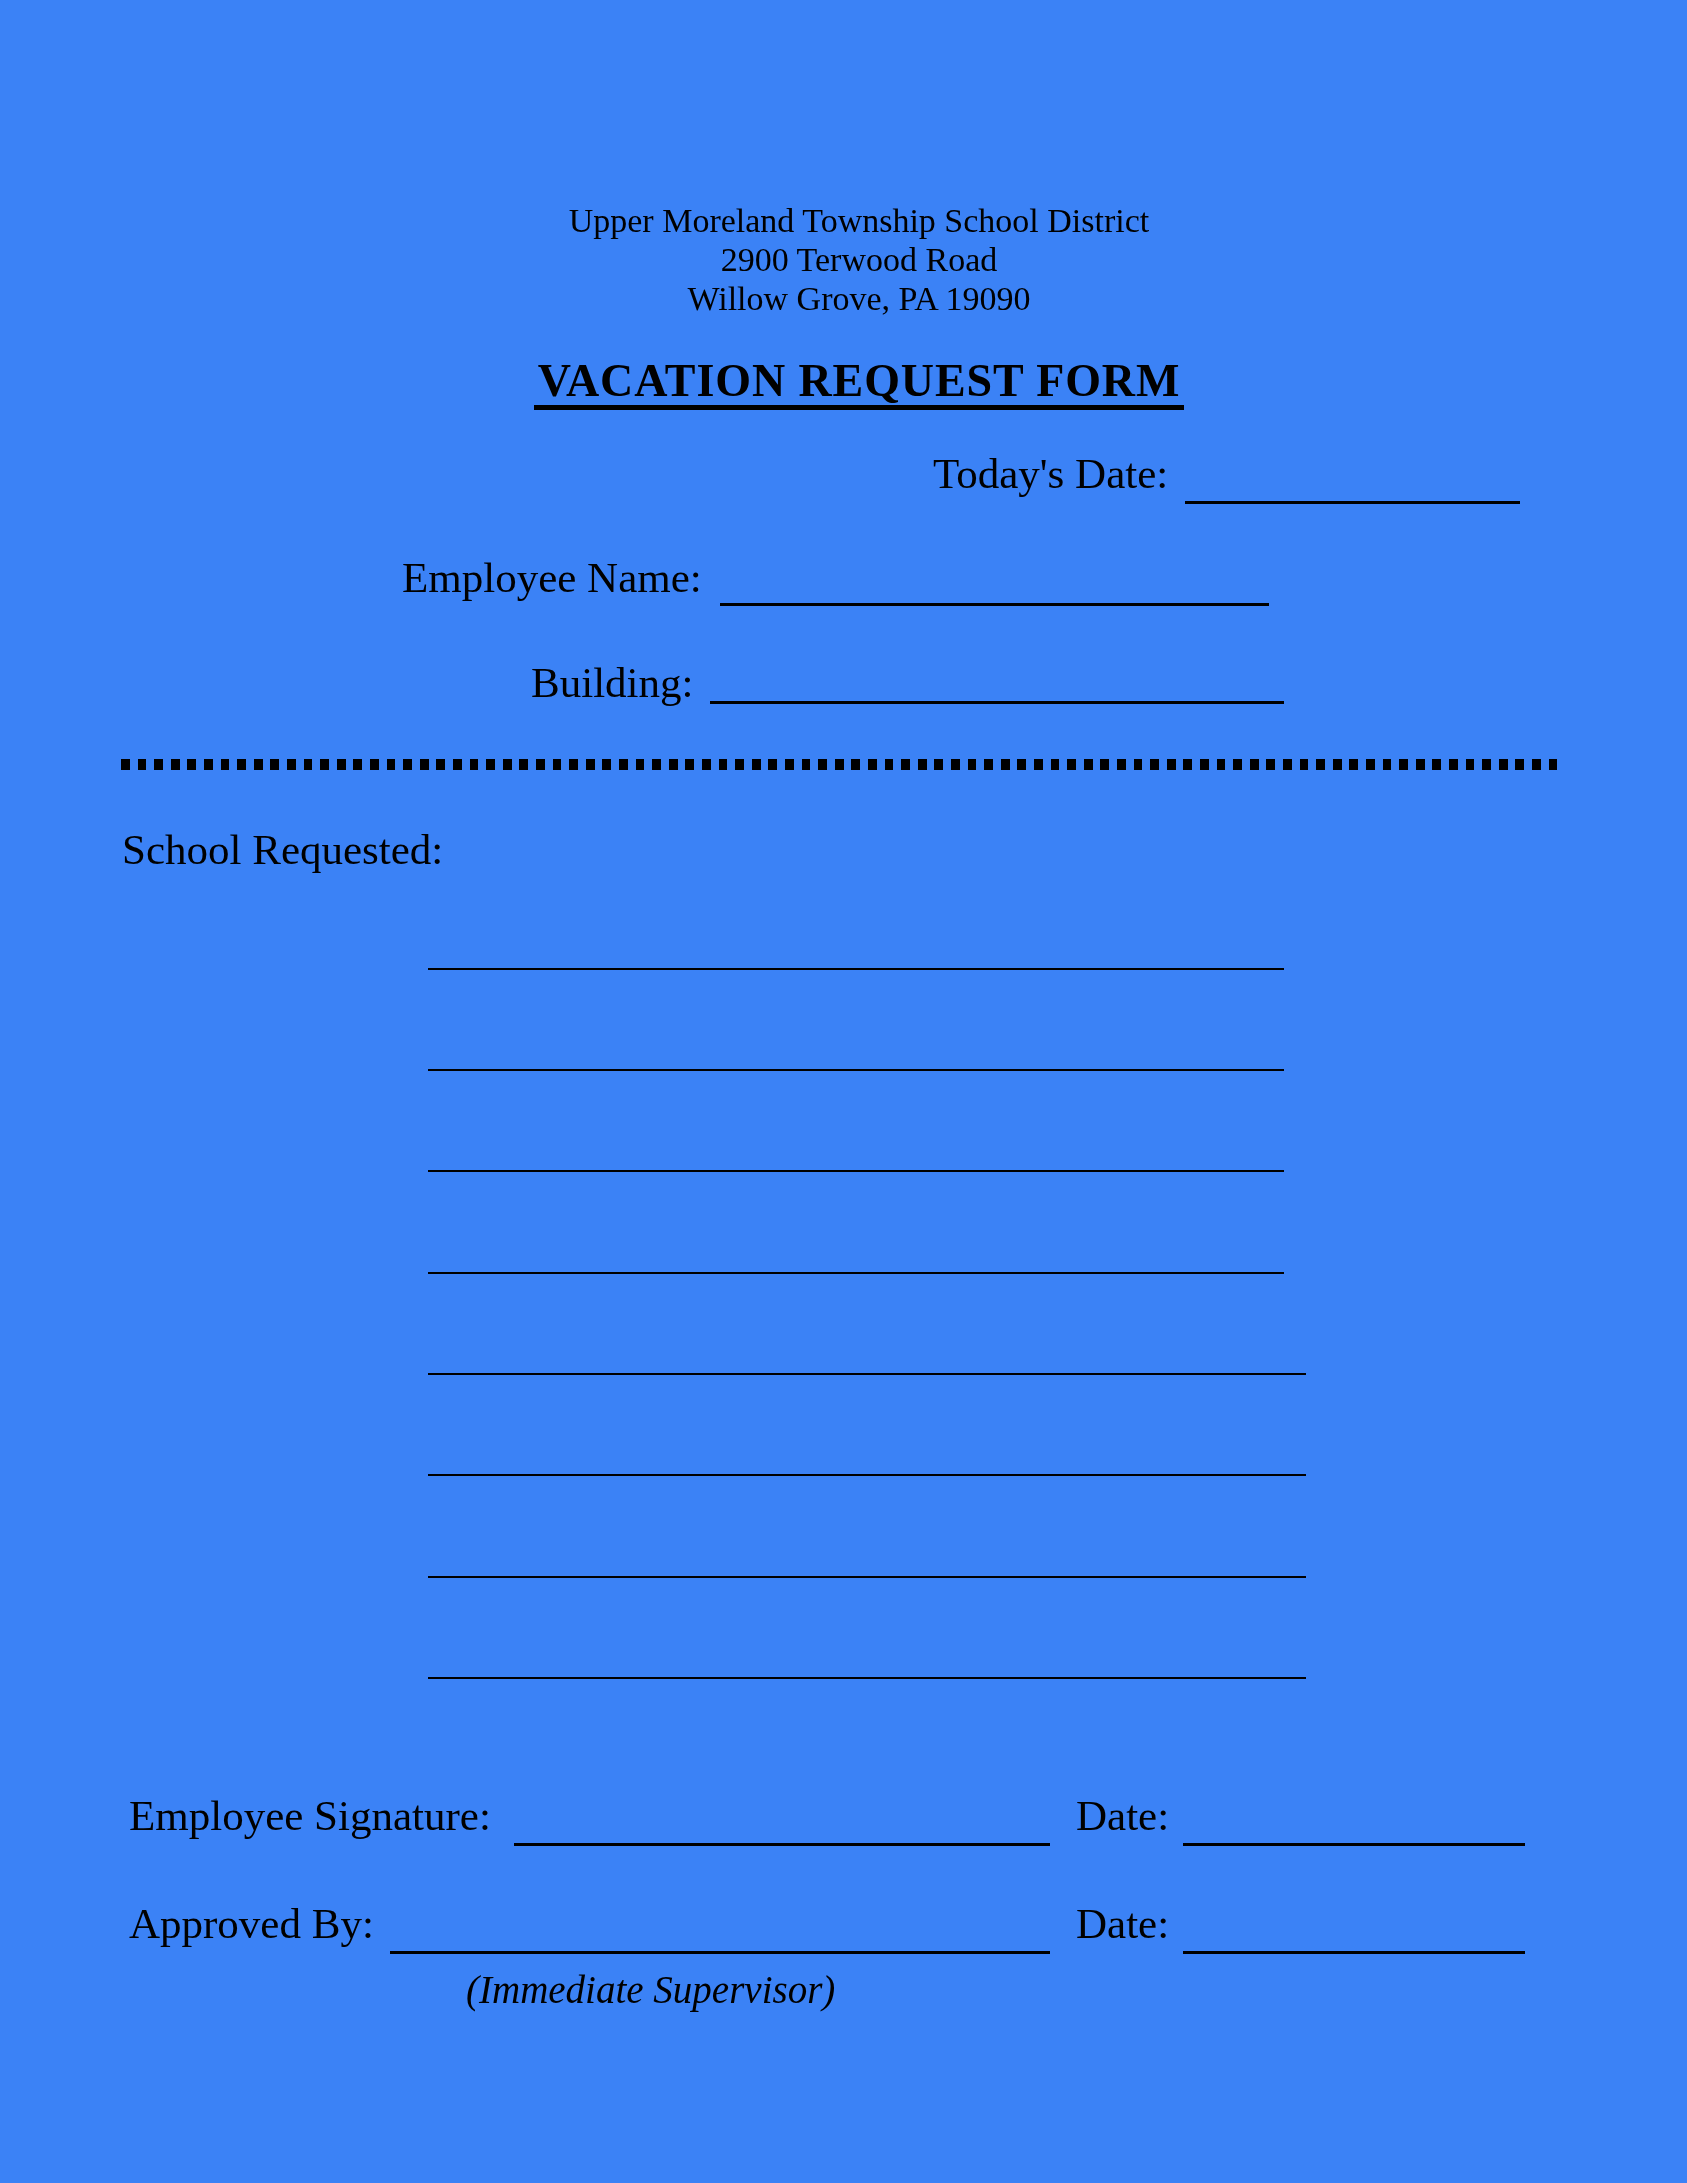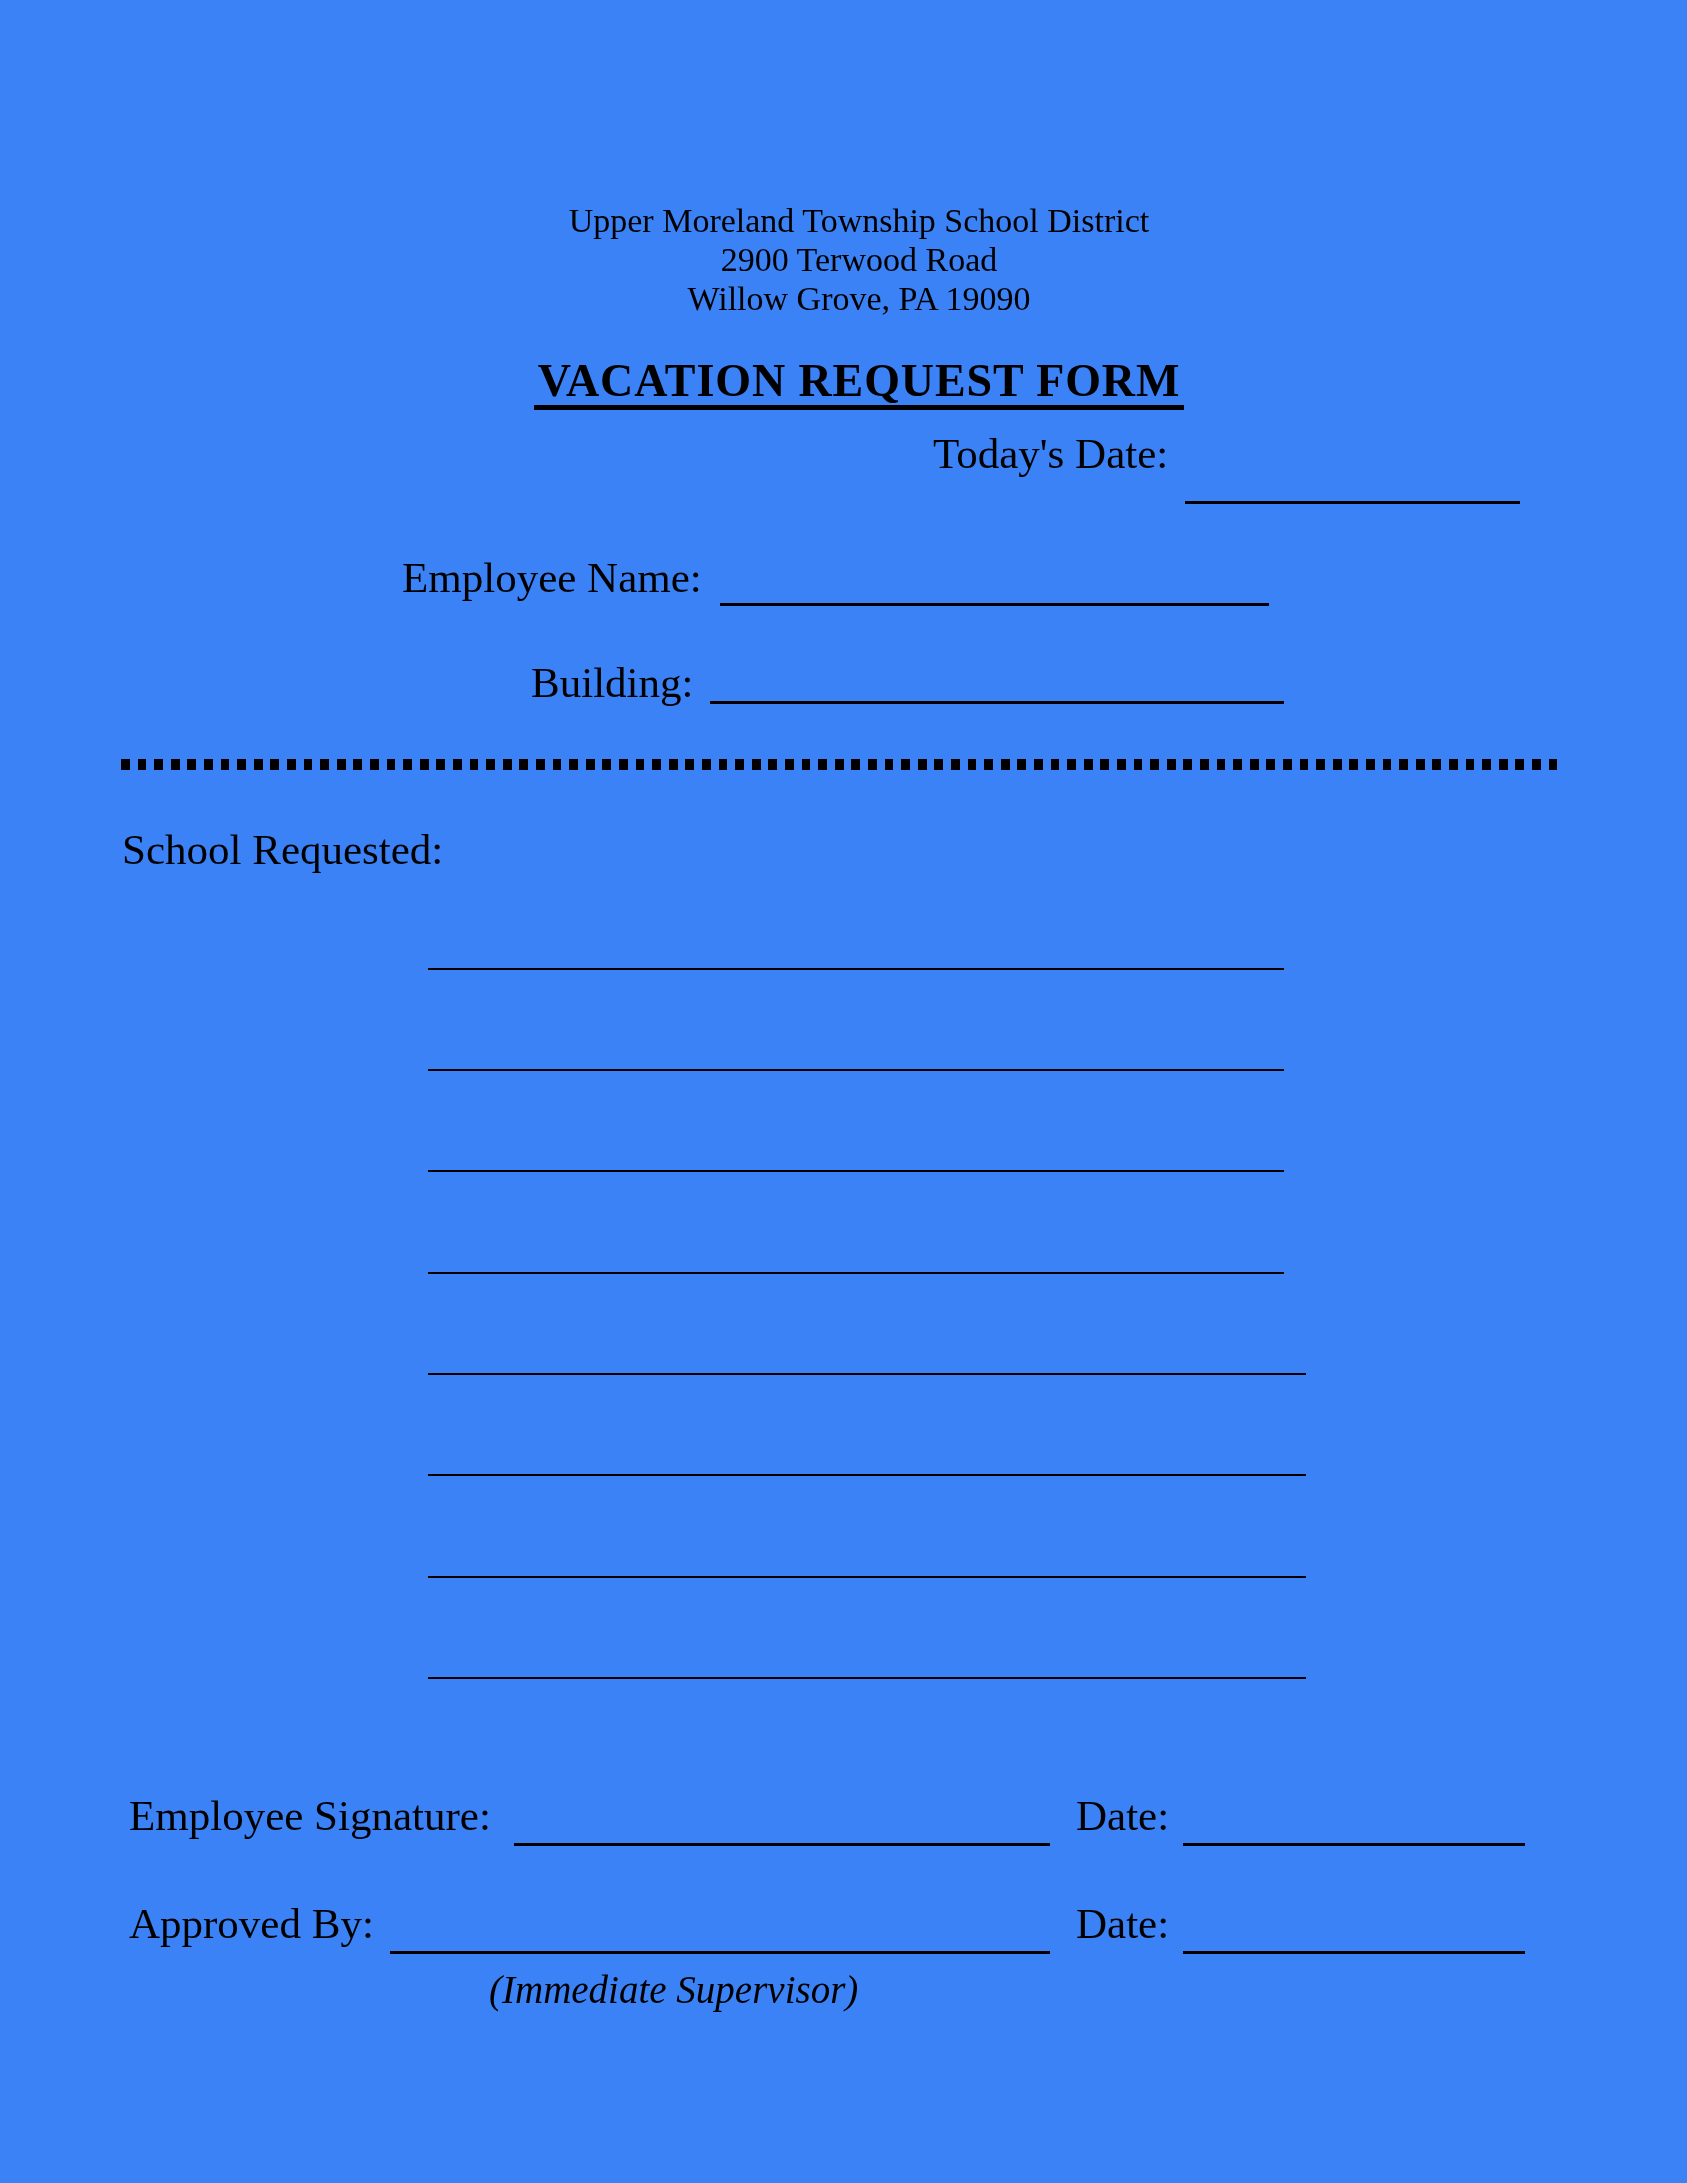--- a/index.html
+++ b/index.html
@@ -84,21 +84,21 @@
   <div class="centered header-block">
     <div>Upper Moreland Township School District</div>
     <div>2900 Terwood Road</div>
     <div>Willow Grove, PA 19090</div>
   </div>
 
   <div class="centered title-block">
     <span class="title-text">VACATION REQUEST FORM</span>
   </div>
 
-  <div class="label" style="left:933px; top:432px;">Today's Date:</div>
+  <div class="label" style="left:933px; top:452px;">Today's Date:</div>
   <div class="fline" style="left:1185px; top:501px; width:335px;">
     <span class="value"></span>
   </div>
 
   <div class="label" style="left:402px; top:556px;">Employee Name:</div>
   <div class="fline" style="left:720px; top:603px; width:549px;">
     <span class="value"></span>
   </div>
 
   <div class="label" style="left:531px; top:655px;margin-top:6px;">Building:</div>
@@ -146,16 +146,16 @@
 
   <div class="label" style="left:129px; top:1902px;">Approved By:</div>
   <div class="fline" style="left:390px; top:1951px; width:660px;">
     <span class="value"></span>
   </div>
   <div class="label" style="left:1076px; top:1902px;">Date:</div>
   <div class="fline" style="left:1183px; top:1951px; width:342px;">
     <span class="value"></span>
   </div>
 
-  <div class="note" style="left:489px; top:1970px;">(Immediate Supervisor)</div>
+  <div class="note" style="left:466px; top:1970px;">(Immediate Supervisor)</div>
 
 </div>
 
 
 </body></html>

